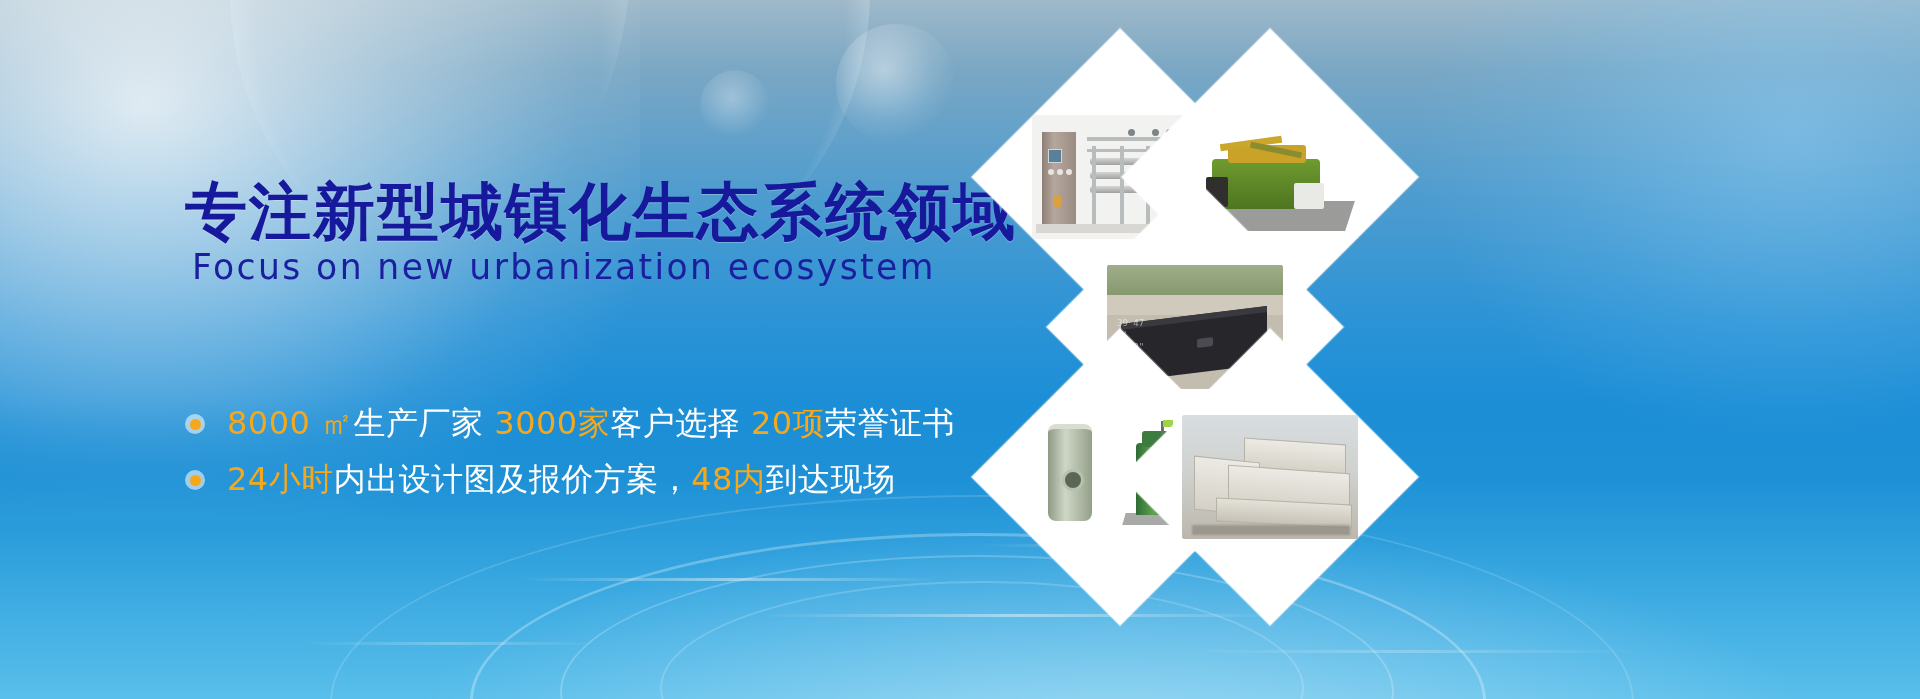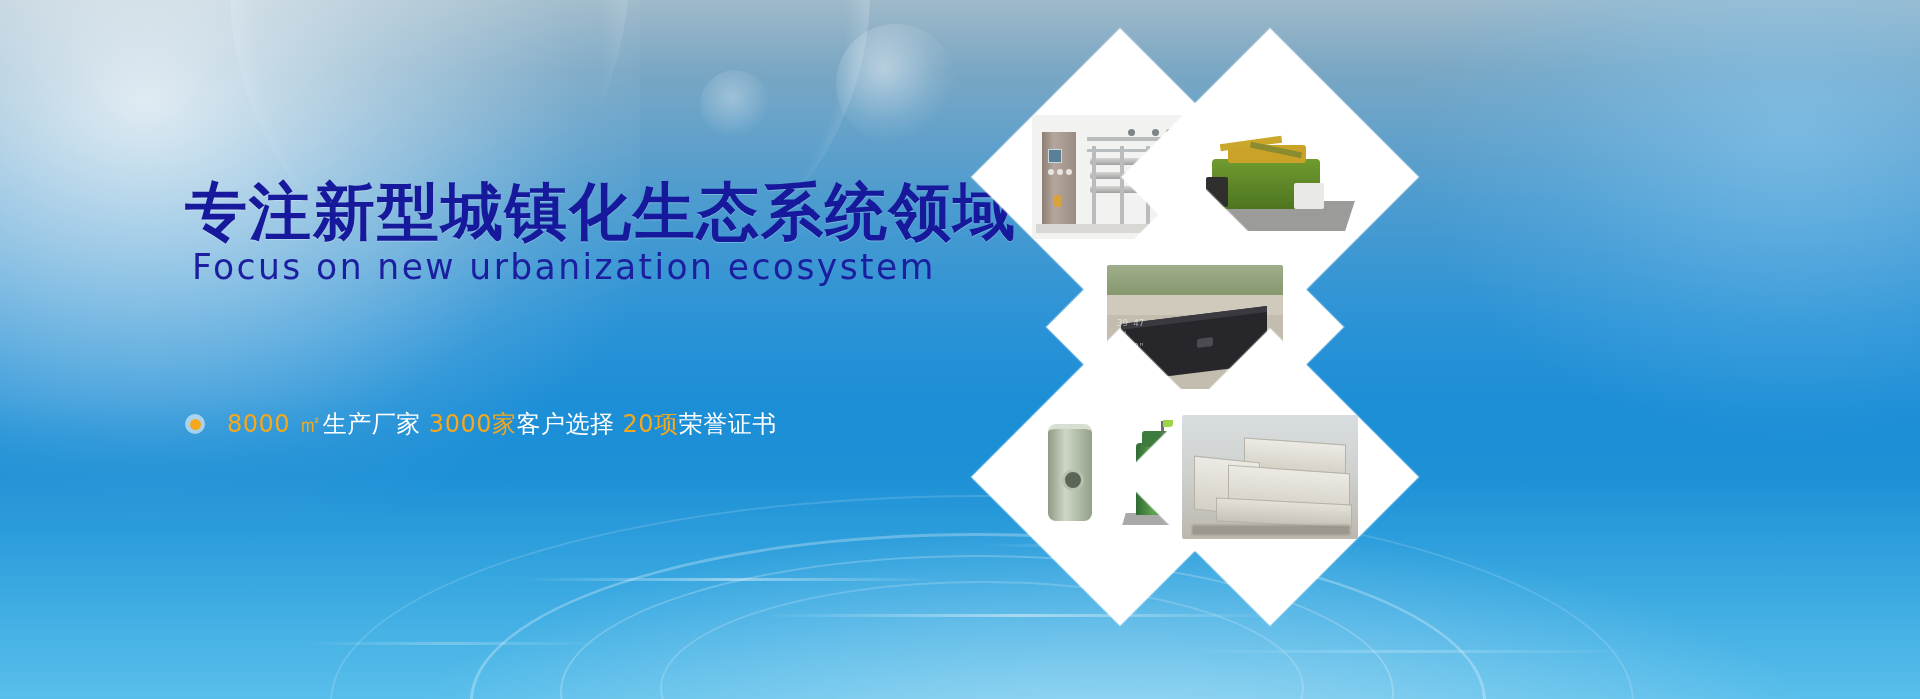--- a/index.html
+++ b/index.html
@@ -94,21 +94,21 @@
   .bullets{position:absolute;left:185px;top:400px;width:760px;}
   .bullet-row{display:flex;align-items:center;height:48px;margin-bottom:8px;}
   .dot{
     width:20px;height:20px;border-radius:50%;flex:0 0 20px;
     background:rgba(255,255,255,.55);
     display:flex;align-items:center;justify-content:center;margin-right:22px;
   }
   .dot:after{content:"";width:11px;height:11px;border-radius:50%;background:#f5a81c;display:block;}
   .btxt{
     font-family:"DejaVu Sans","Liberation Sans",sans-serif;
-    font-size:24px;font-weight:500;color:#ffffff;white-space:nowrap;letter-spacing:.5px;
+    font-size:32px;font-weight:500;color:#ffffff;white-space:nowrap;letter-spacing:.5px;
   }
   .btxt .hl{color:#f5a81c;}
 
   
   .diamonds{position:absolute;left:900px;top:0;width:1020px;height:699px;}
   .dia{
     position:absolute;width:210px;height:210px;
     background:#ffffff;
     transform:rotate(45deg);
     overflow:hidden;
@@ -220,20 +220,26 @@
 
     <div class="bullets">
 
       <div class="bullet-row">
         <span class="dot"></span>
         <span class="btxt">
           <span class="hl">8000 ㎡</span><span>生产厂家 </span><span class="hl">3000家</span><span>客户选择 </span><span class="hl">20项</span><span>荣誉证书</span>
         </span>
       </div>
 
+      <div class="bullet-row">
+        <span class="dot"></span>
+        <span class="btxt">
+          <span class="hl">24小时</span><span>内出设计图及报价方案，</span><span class="hl">48内</span><span>到达现场</span>
+        </span>
+      </div>
 
     </div>
   </div>
 
   <div class="diamonds">
 
     <div class="dia" style="left:115px;top:72px;">
       <div class="inner">
         <div class="photo p-ro">
           <div class="floor"></div>

